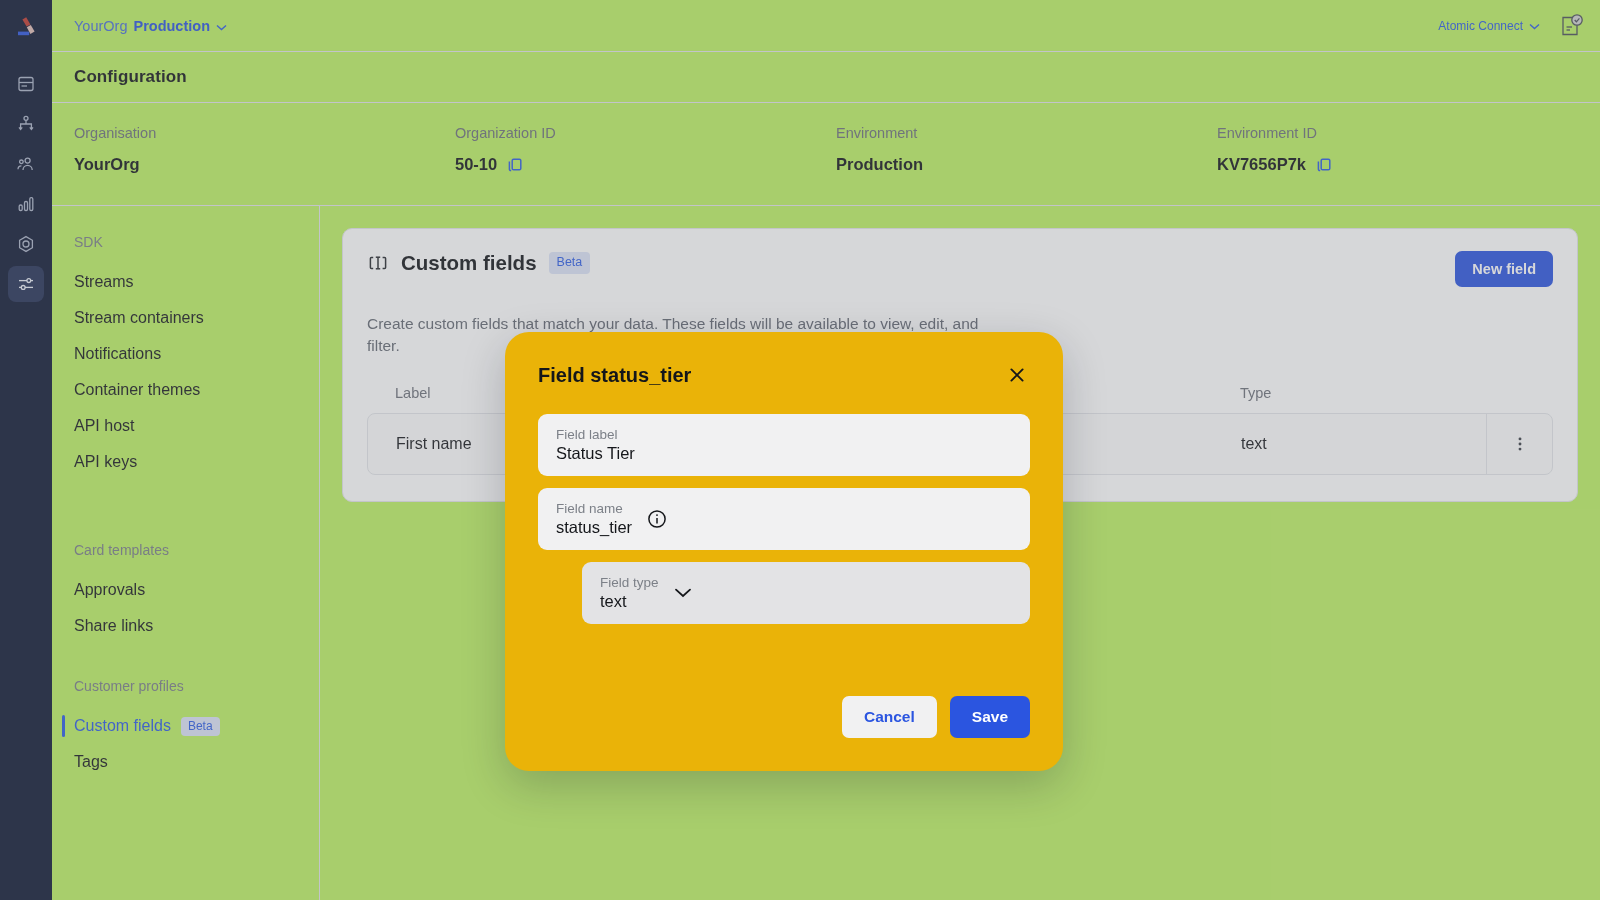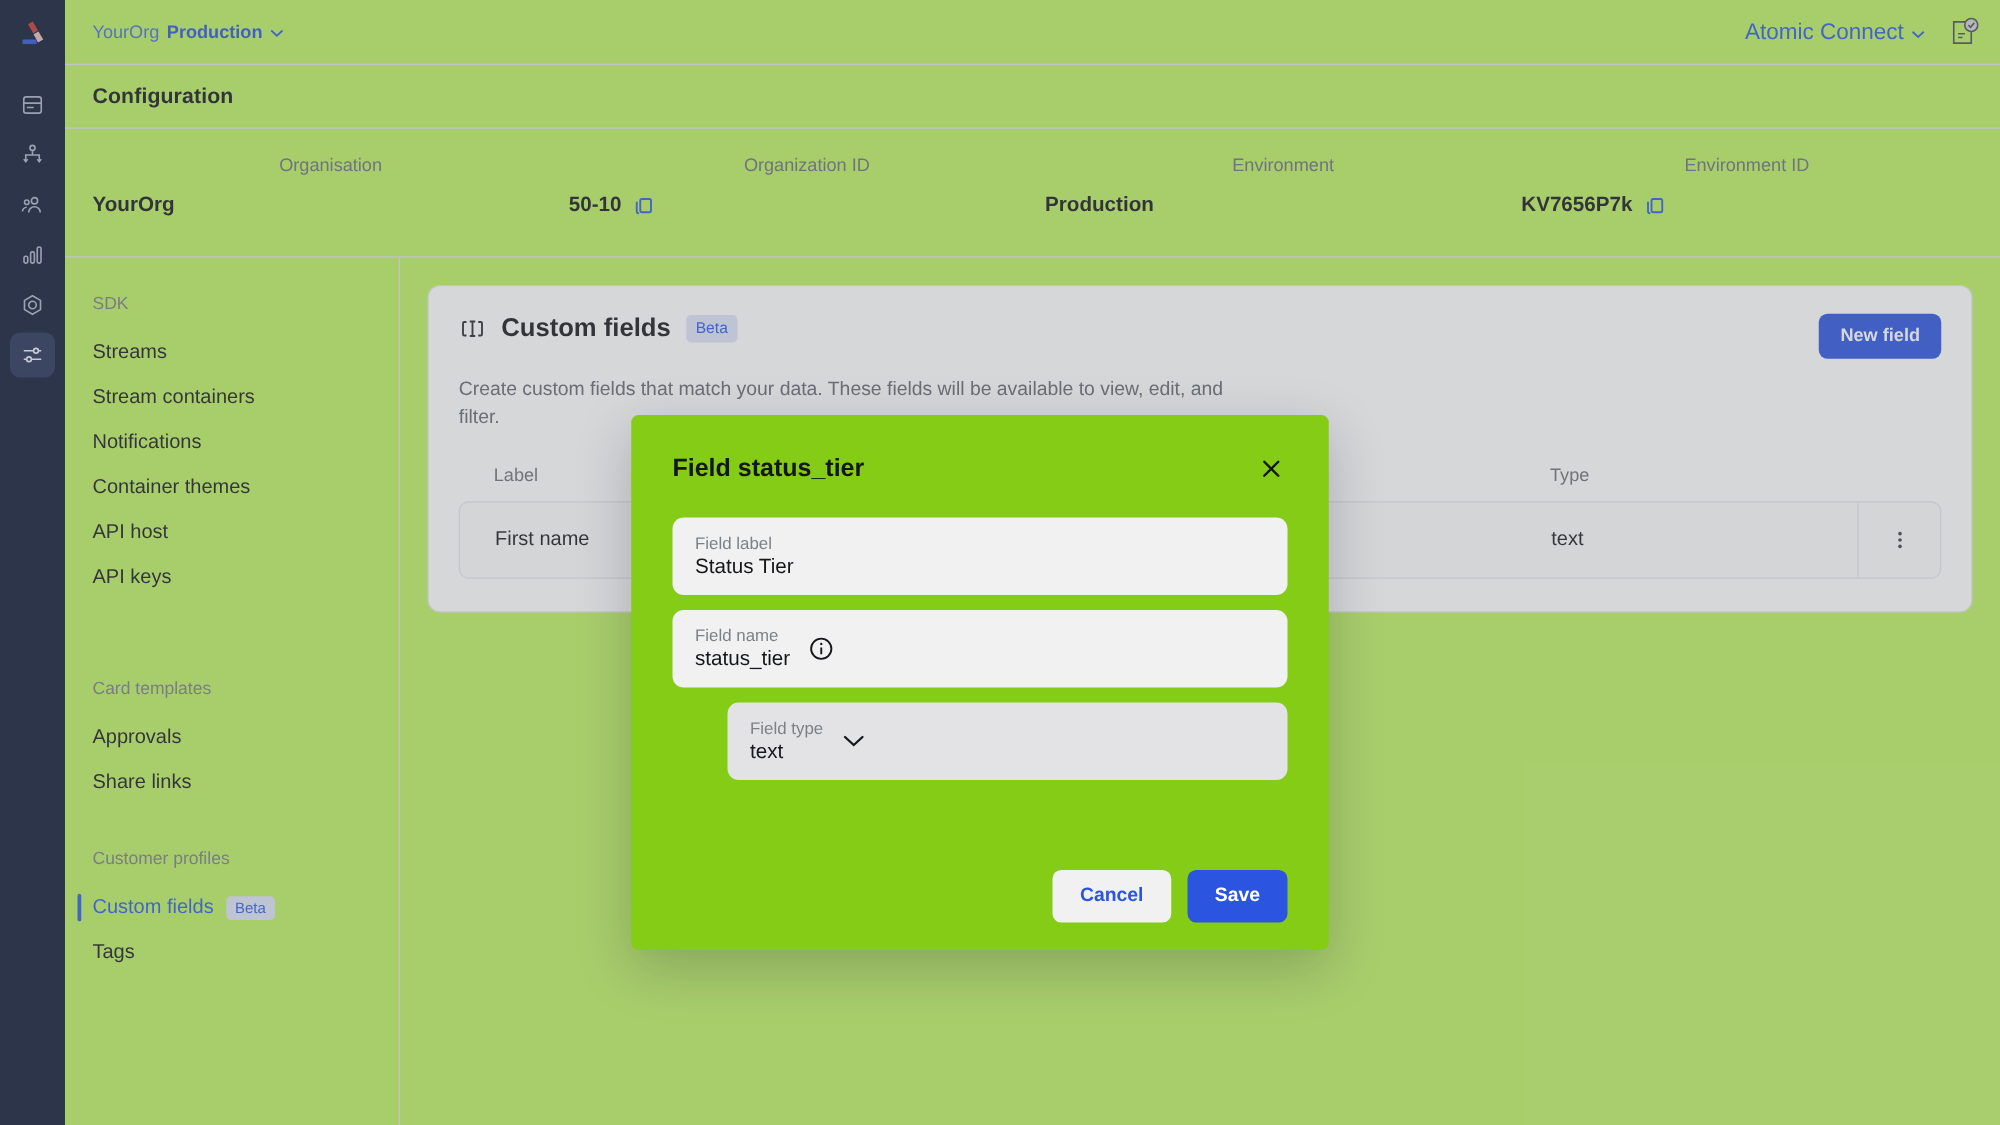--- a/index.html
+++ b/index.html
@@ -71,21 +71,21 @@
     align-items: center;
     gap: 6px;
     white-space: nowrap;
   }
   .org-switcher .org-name { color: #4a70d8; }
   .org-switcher .env-name { font-weight: 700; color: #2b55e0; }
   .topbar-right {
     display: flex; align-items: center; gap: 16px;
   }
   .connect-link {
-    font-size: 18px; color: #2c5ce6;
+    font-size: 12px; color: #2c5ce6;
     display: flex; align-items: flex-end; gap: 6px;
   }
   .doc-check-icon { color: #4a4f57; display: flex; }
   .chev { display: inline-block; }
 
   
   .page-title-bar {
     height: 51px;
     flex: 0 0 51px;
     display: flex;
@@ -102,21 +102,21 @@
 
   
   .meta-strip {
     height: 103px;
     flex: 0 0 103px;
     display: flex;
     align-items: flex-start;
     padding: 22px 22px 0 22px;
     border-bottom: 1px solid #e2e4e8;
   }
-  .meta-cell { flex: 0 0 381px; text-align: center; }
+  .meta-cell { flex: 0 0 381px; }
   .meta-cell:last-child { flex: 1 1 auto; }
   .meta-label {
     font-size: 14.5px;
     color: #6d717a;
     margin-bottom: 14px;
   }
   .meta-value {
     font-size: 16.5px;
     font-weight: 700;
     color: #14161a;
@@ -216,21 +216,21 @@
     border-radius: 7px;
     padding: 10px 17px;
     cursor: pointer;
     white-space: nowrap;
     font-family: "Liberation Sans", sans-serif;
   }
   .card-desc {
     font-size: 15.5px;
     color: #646973;
     line-height: 1.42;
-    margin-top: 14px;
+    margin-top: 26px;
     max-width: 640px;
   }
 
   
   .tbl { margin-top: 28px; }
   .tbl-head {
     display: flex;
     align-items: center;
     padding: 0 0 12px 0;
   }
@@ -275,24 +275,24 @@
     position: absolute;
     inset: 0;
     background: rgba(120,124,130,0.30);
     z-index: 50;
   }
   .modal {
     position: absolute;
     left: 505px;
     top: 332px;
     width: 558px;
-    background: #84cc16;
-    border-radius: 6px;
+    background: #eab308;
+    border-radius: 24px;
     box-shadow: 0 14px 44px rgba(20,24,38,0.22);
-    padding: 30px 33px 22px 33px;
+    padding: 30px 33px 33px 33px;
     z-index: 60;
   }
   .modal-head {
     display: flex;
     align-items: center;
     justify-content: space-between;
     margin-bottom: 26px;
   }
   .modal-title {
     font-size: 20px;

